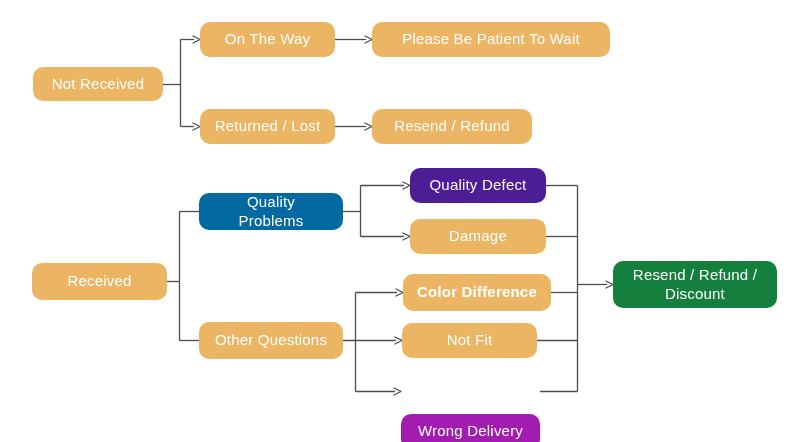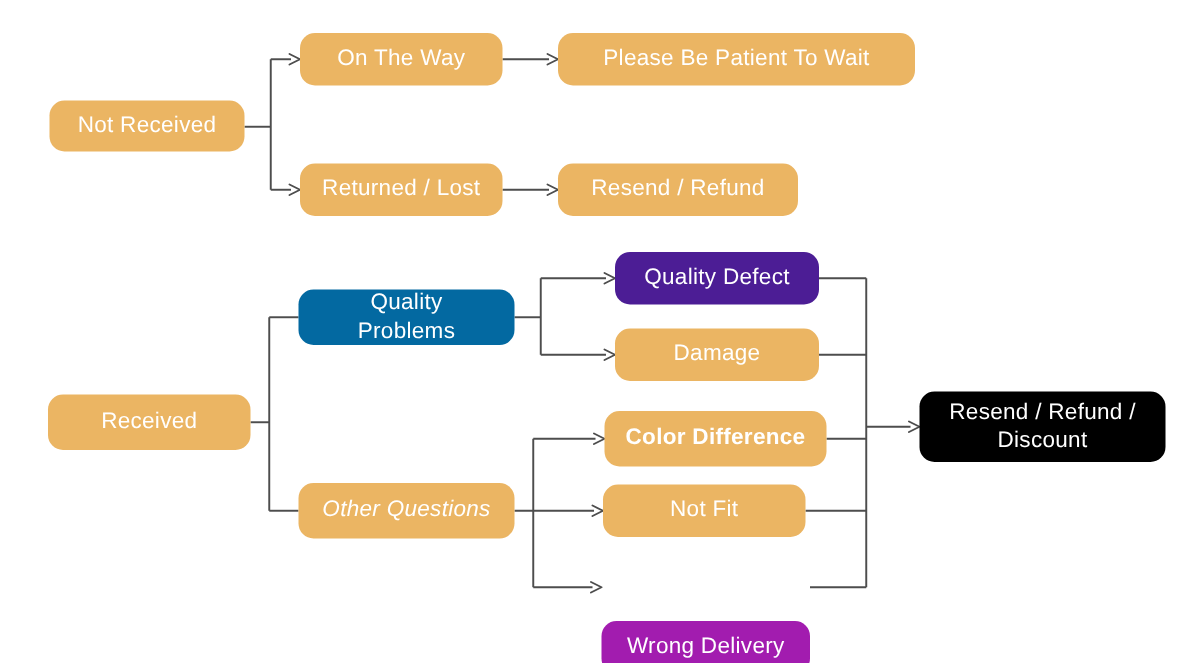--- a/index.html
+++ b/index.html
@@ -73,21 +73,21 @@
       <polyline points="577.5,284.5 607,284.5" fill="none" stroke="#4d4d4d" stroke-width="1.3" marker-end="url(#arrowhead)"></polyline>
     </svg>
   <div id="node-layer">
       <div class="node" style="left: 33px; top: 67px; width: 130px; height: 34px; background: rgb(235, 181, 99); color: rgb(255, 255, 255);">Not Received</div>
       <div class="node" style="left: 200px; top: 22px; width: 135px; height: 35px; background: rgb(235, 181, 99); color: rgb(255, 255, 255);">On The Way</div>
       <div class="node" style="left: 372px; top: 22px; width: 238px; height: 35px; background: rgb(235, 181, 99); color: rgb(255, 255, 255);">Please Be Patient To Wait</div>
       <div class="node" style="left: 200px; top: 109px; width: 135px; height: 35px; background: rgb(235, 181, 99); color: rgb(255, 255, 255);">Returned / Lost</div>
       <div class="node" style="left: 372px; top: 109px; width: 160px; height: 35px; background: rgb(235, 181, 99); color: rgb(255, 255, 255);">Resend / Refund</div>
       <div class="node" style="left: 32px; top: 263px; width: 135px; height: 37px; background: rgb(235, 181, 99); color: rgb(255, 255, 255);">Received</div>
       <div class="node" style="left: 199px; top: 193px; width: 144px; height: 37px; background: #0369a1; color: rgb(255, 255, 255);">Quality Problems</div>
-      <div class="node" style="left: 199px; top: 322px; width: 144px; height: 37px; background: rgb(235, 181, 99); color: rgb(255, 255, 255); font-style: italic;">Other Questions</div>
+      <div class="node" style="left: 199px; top: 322px; width: 144px; height: 37px; background: rgb(235, 181, 99); color: rgb(255, 255, 255);">Other Questions</div>
       <div class="node" style="left: 410px; top: 168px; width: 136px; height: 35px; background: #4c1d95; color: rgb(255, 255, 255);">Quality Defect</div>
       <div class="node" style="left: 410px; top: 219px; width: 136px; height: 35px; background: rgb(235, 181, 99); color: rgb(255, 255, 255);">Damage</div>
       <div class="node" style="left: 403px; top: 274px; width: 148px; height: 37px; background: rgb(235, 181, 99); color: rgb(255, 255, 255); font-weight: bold;">Color Difference</div>
       <div class="node" style="left: 402px; top: 323px; width: 135px; height: 35px; background: rgb(235, 181, 99); color: rgb(255, 255, 255);">Not Fit</div>
       <div class="node" style="left: 401px; top: 374px; width: 139px; height: 35px; background: #a21caf; color: rgb(255, 255, 255); margin-top: 40px;">Wrong Delivery</div>
-      <div class="node" style="left: 613px; top: 261px; width: 164px; height: 47px; background: #000000; color: rgb(255, 255, 255);">Resend / Refund / Discount</div>
+      <div class="node" style="left: 613px; top: 261px; width: 164px; height: 47px; background: #15803d; color: rgb(255, 255, 255);">Resend / Refund / Discount</div>
     </div>
 </div>
 
 </body></html>

